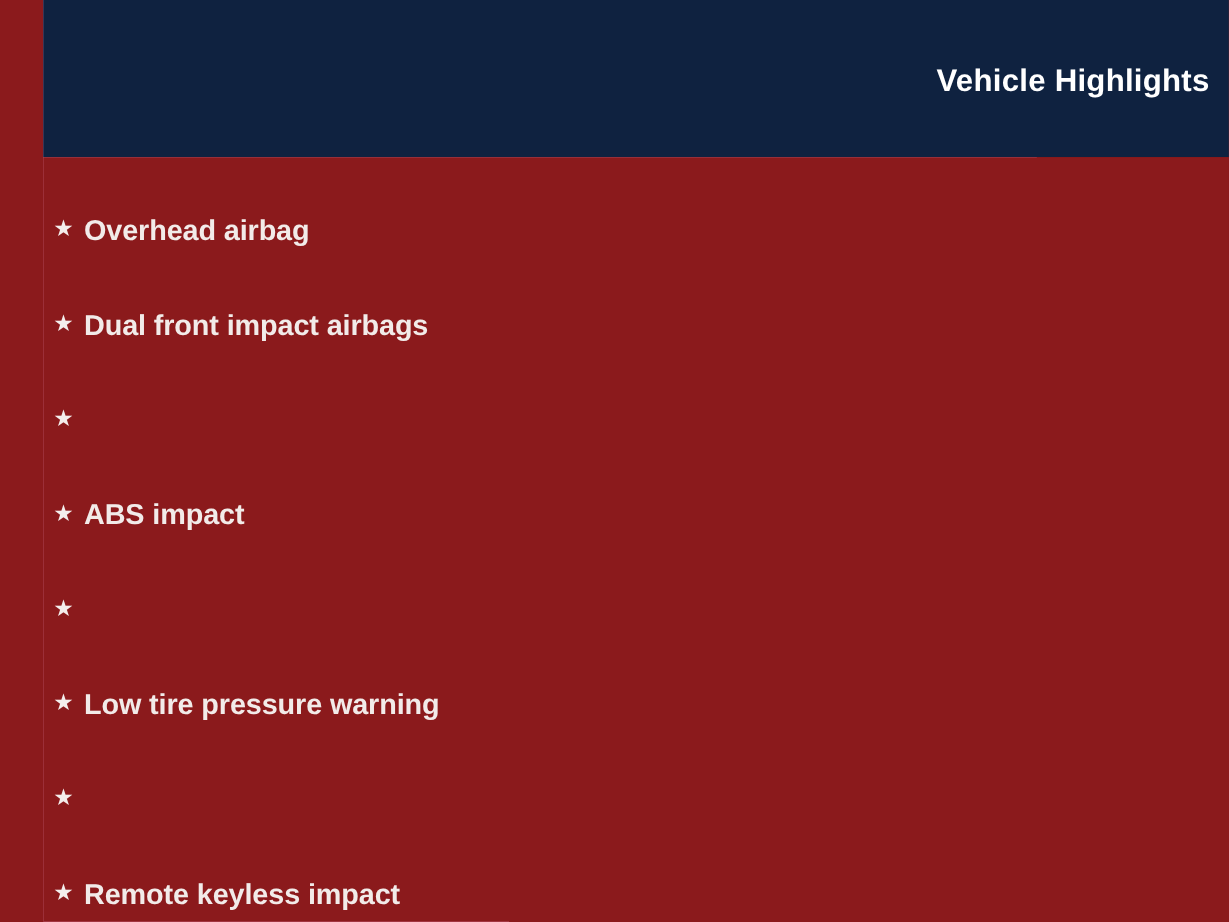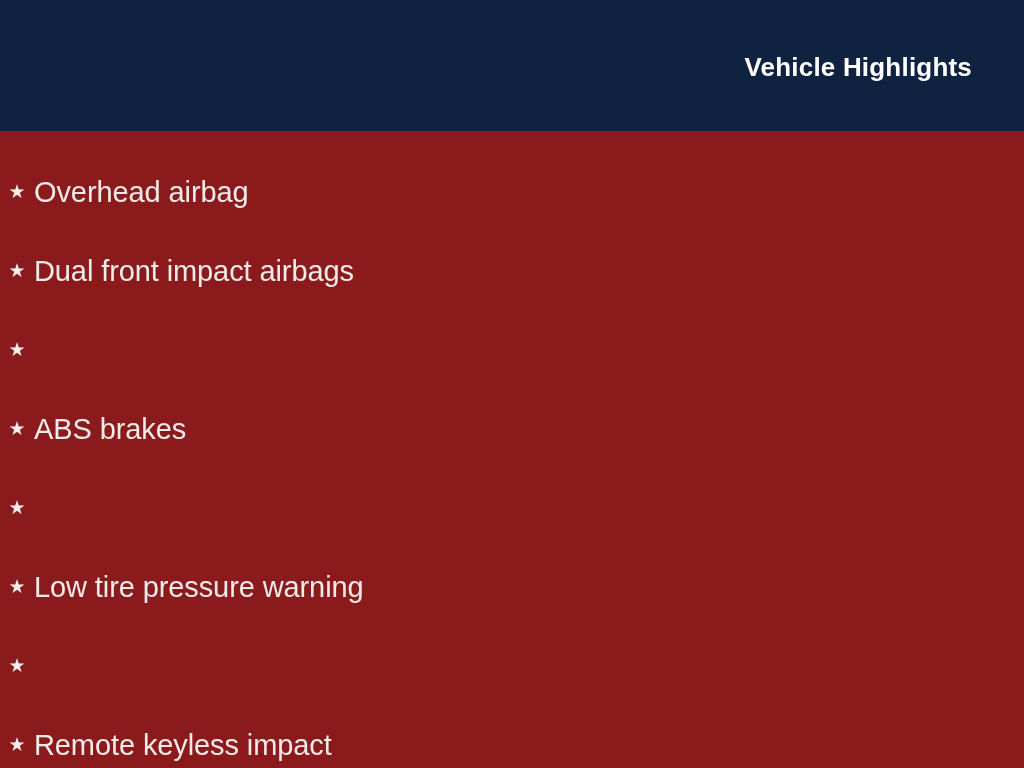--- a/index.html
+++ b/index.html
@@ -14,20 +14,21 @@
     background: #8b1a1c;
     font-family: "Liberation Sans", sans-serif;
     -webkit-font-smoothing: antialiased;
   }
 
   .slide {
     position: relative;
     width: 828px;
     height: 768px;
     background: #f9a8d4;
+    margin-left: 36px;
   }
 
   
   .header-band {
     position: absolute;
     left: 0;
     top: 0;
     width: 1024px;
     height: 131px;
     background: #0f2240;
@@ -88,22 +89,22 @@
     font-size: 19px;
     line-height: 1;
     position: relative;
     top: -1px;
   }
 
   .item-label {
     flex: 0 1 auto;
     color: #f2ebe9;
     font-family: "Liberation Sans", sans-serif;
-    font-size: 29px;
-    font-weight: normal;
+    font-size: 24px;
+    font-weight: bold;
     line-height: 1;
     letter-spacing: -0.1px;
     white-space: nowrap;
   }
 </style>
 </head>
 <body>
 
 <div class="slide">
 
@@ -123,21 +124,21 @@
         <span class="bullet-star">★</span>
         <span class="item-label">Dual front impact airbags</span>
       </li>
 
       <li class="highlight-item">
         <span class="bullet-star">★</span>
       </li>
 
       <li class="highlight-item">
         <span class="bullet-star">★</span>
-        <span class="item-label">ABS brakes</span>
+        <span class="item-label">ABS impact</span>
       </li>
 
       <li class="highlight-item">
         <span class="bullet-star">★</span>
       </li>
 
       <li class="highlight-item">
         <span class="bullet-star">★</span>
         <span class="item-label">Low tire pressure warning</span>
       </li>

